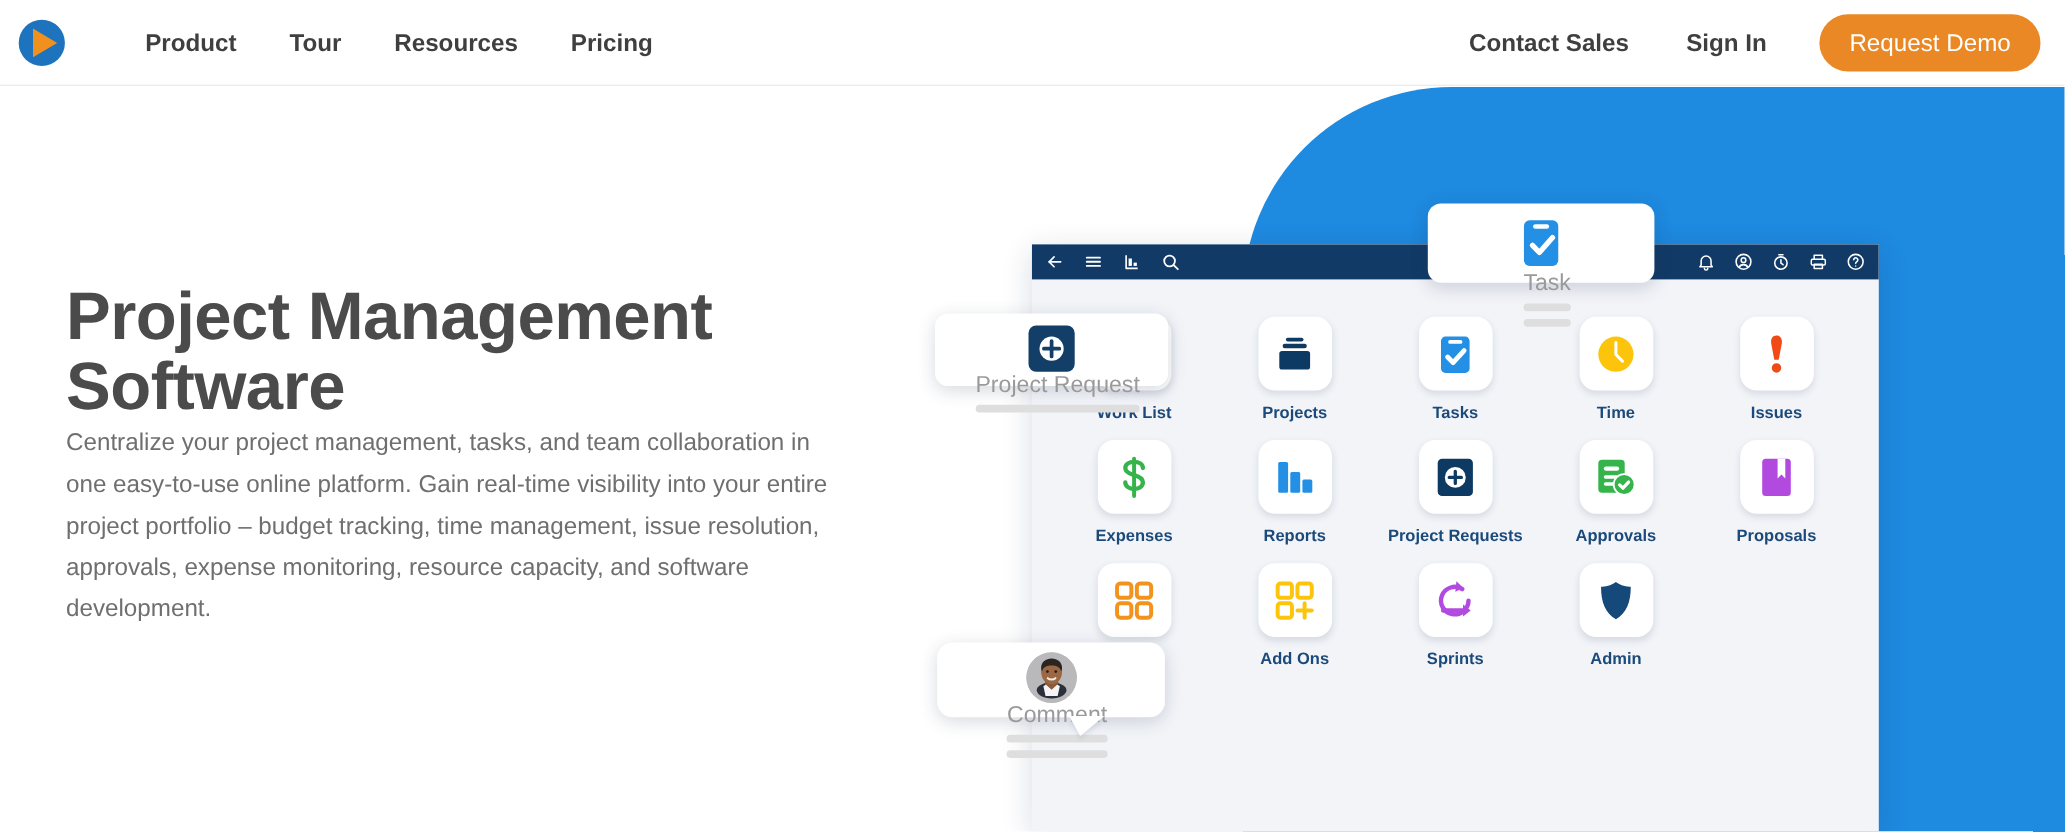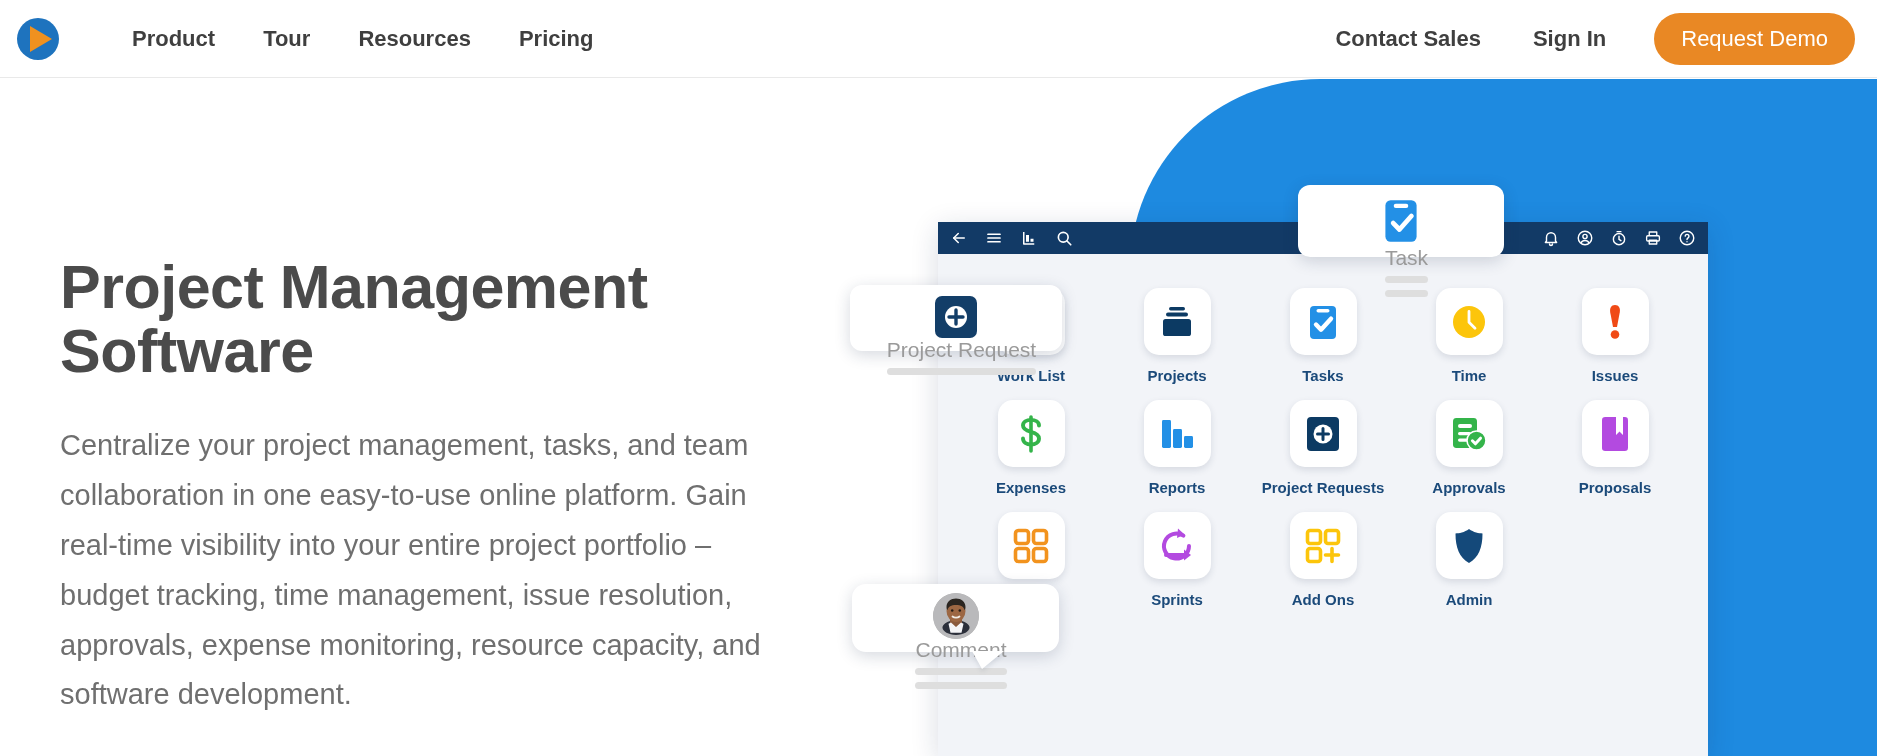--- a/index.html
+++ b/index.html
@@ -58,22 +58,21 @@
     z-index: 1;
   }
 
   
   .hero-copy { position: absolute; left: 60px; top: 255px; width: 720px; z-index: 10; }
   .hero-title {
     font-size: 61px; font-weight: bold; color: #4b4b4b;
     line-height: 1.05; letter-spacing: -0.5px;
   }
   .hero-body {
-    margin-top: 38px;
-    font-size: 29px; color: #6f6f6f; line-height: 1.72;
+    font-size: 22px; color: #6f6f6f; line-height: 1.72;
     width: 712px;
   }
 
   
   .app-window {
     position: absolute; left: 938px; top: 222px;
     width: 770px; height: 534px;
     background: #f2f4f8;
     box-shadow: 0 6px 26px rgba(20,40,80,0.16);
     z-index: 12;
@@ -374,40 +373,40 @@
             <rect x="23.5" y="5.5" width="13" height="13" rx="3"></rect>
             <rect x="5.5" y="23.5" width="13" height="13" rx="3"></rect>
             <rect x="23.5" y="23.5" width="13" height="13" rx="3"></rect>
           </svg>
         </span>
         <span class="tile-label">To-Dos</span>
       </div>
 
       <div class="app-tile">
         <span class="tile-icon">
-          <svg viewBox="0 0 42 42" xmlns="http://www.w3.org/2000/svg">
-            <path d="M33 21a12.5 12.5 0 11-5.6-10.4" fill="none" stroke="#b34ae0" stroke-width="4" stroke-linecap="round"></path>
-            <path d="M22 3.5l6.5 6-7.5 3.5z" fill="#b34ae0"></path>
-            <path d="M10 30h20" stroke="#b34ae0" stroke-width="4" stroke-linecap="round" fill="none"></path>
-            <path d="M28 24.5l7 5.5-7 5.5z" fill="#b34ae0"></path>
-          </svg>
-        </span>
-        <span class="tile-label">Sprints</span>
-      </div>
-
-      <div class="app-tile">
-        <span class="tile-icon">
           <svg viewBox="0 0 42 42" xmlns="http://www.w3.org/2000/svg" fill="none" stroke="#fcc50b" stroke-width="3.6">
             <rect x="5.5" y="5.5" width="13" height="13" rx="2.5"></rect>
             <rect x="23.5" y="5.5" width="13" height="13" rx="2.5"></rect>
             <rect x="5.5" y="23.5" width="13" height="13" rx="2.5"></rect>
             <path d="M30 23.5v13M23.5 30h13" stroke-linecap="round"></path>
           </svg>
         </span>
         <span class="tile-label">Add Ons</span>
+      </div>
+
+      <div class="app-tile">
+        <span class="tile-icon">
+          <svg viewBox="0 0 42 42" xmlns="http://www.w3.org/2000/svg">
+            <path d="M33 21a12.5 12.5 0 11-5.6-10.4" fill="none" stroke="#b34ae0" stroke-width="4" stroke-linecap="round"></path>
+            <path d="M22 3.5l6.5 6-7.5 3.5z" fill="#b34ae0"></path>
+            <path d="M10 30h20" stroke="#b34ae0" stroke-width="4" stroke-linecap="round" fill="none"></path>
+            <path d="M28 24.5l7 5.5-7 5.5z" fill="#b34ae0"></path>
+          </svg>
+        </span>
+        <span class="tile-label">Sprints</span>
       </div>
 
       <div class="app-tile">
         <span class="tile-icon">
           <svg viewBox="0 0 42 42" xmlns="http://www.w3.org/2000/svg">
             <path d="M21 4c4.5 3.4 10 4.4 13.5 4.4 0 14.4-3.8 23.6-13.5 29.6C11.3 32 7.5 22.8 7.5 8.4 11 8.4 16.5 7.4 21 4z" fill="#14497a"></path>
           </svg>
         </span>
         <span class="tile-label">Admin</span>
       </div>

